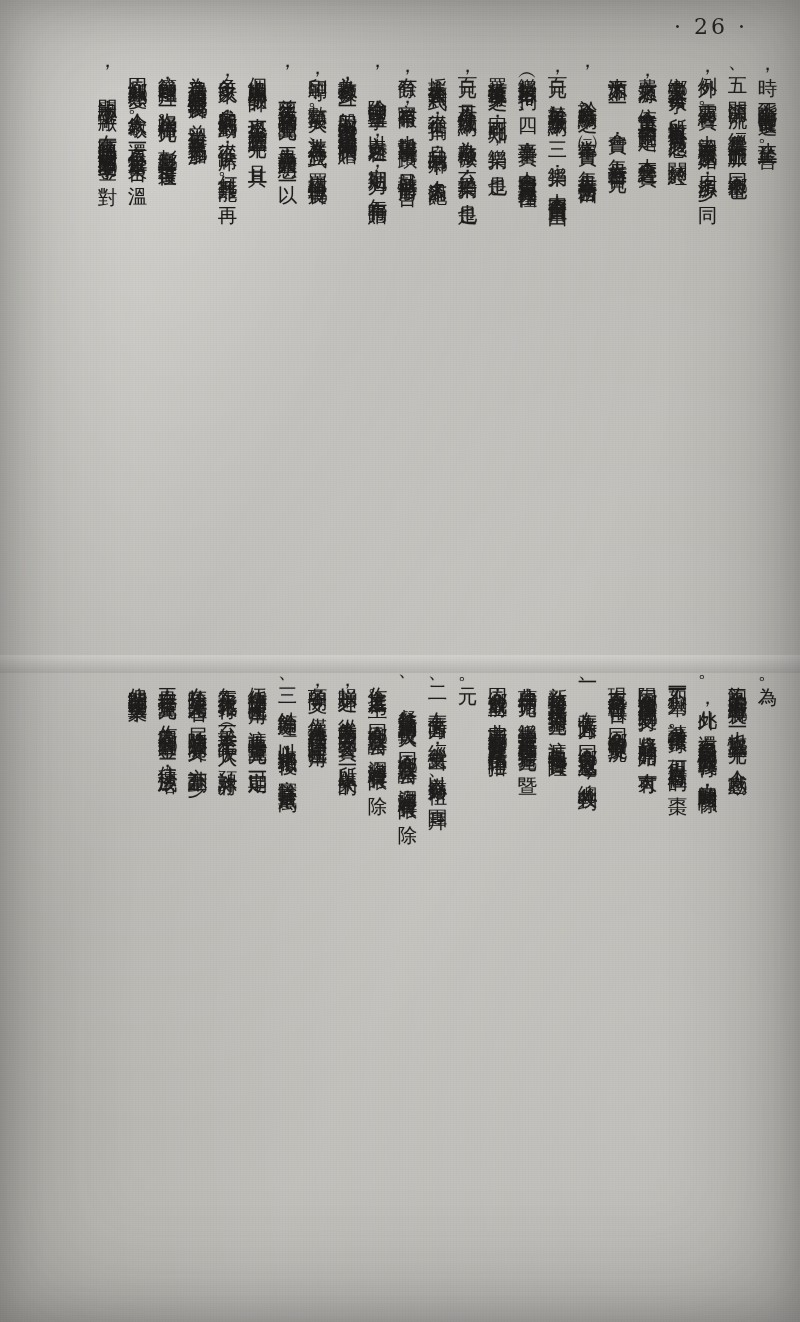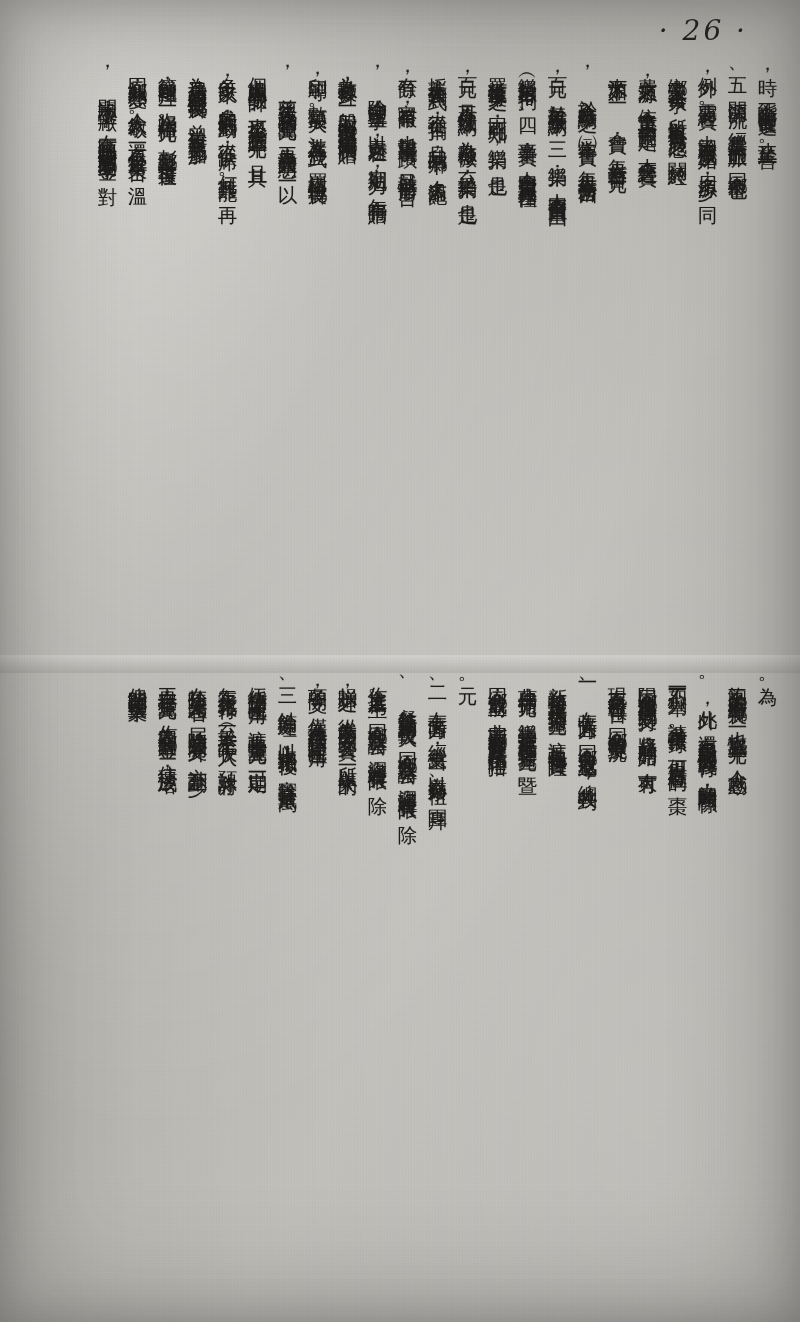--- a/index.html
+++ b/index.html
@@ -36,26 +36,25 @@
     inset: 0;
     pointer-events: none;
     box-shadow: inset 0 0 120px rgba(40,40,40,0.35), inset 0 0 40px rgba(60,60,60,0.25);
   }
 
   
   #folio {
     position: absolute;
     top: 14px;
     right: 52px;
-    font-size: 28px;
+    font-size: 22px;
     letter-spacing: 3px;
     color: #23211f;
     font-family: "DejaVu Serif", "Liberation Serif", serif;
     white-space: nowrap;
-    font-style: italic;
   }
 
   
   .block {
     position: absolute;
     display: flex;
     flex-direction: row-reverse;   
     align-items: flex-start;
     justify-content: flex-start;
     gap: 0px;

